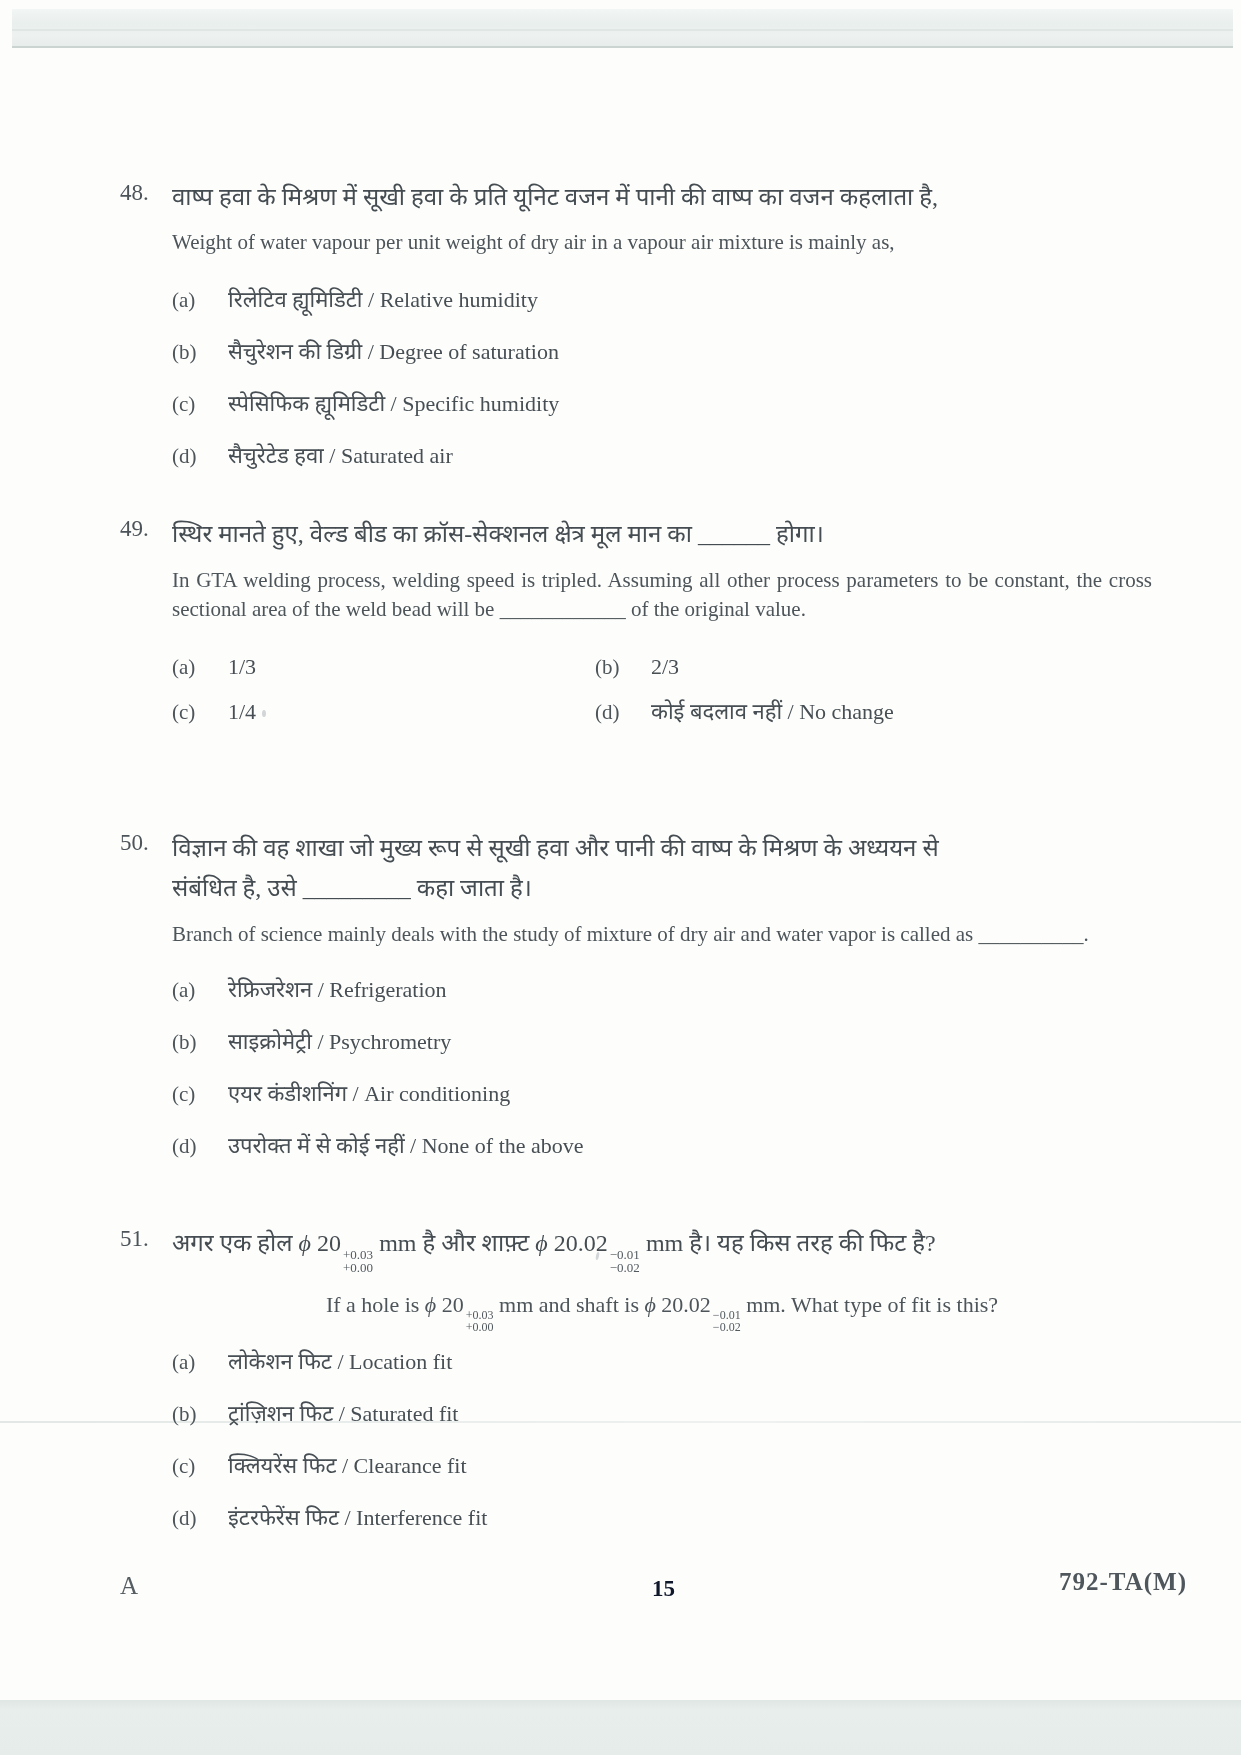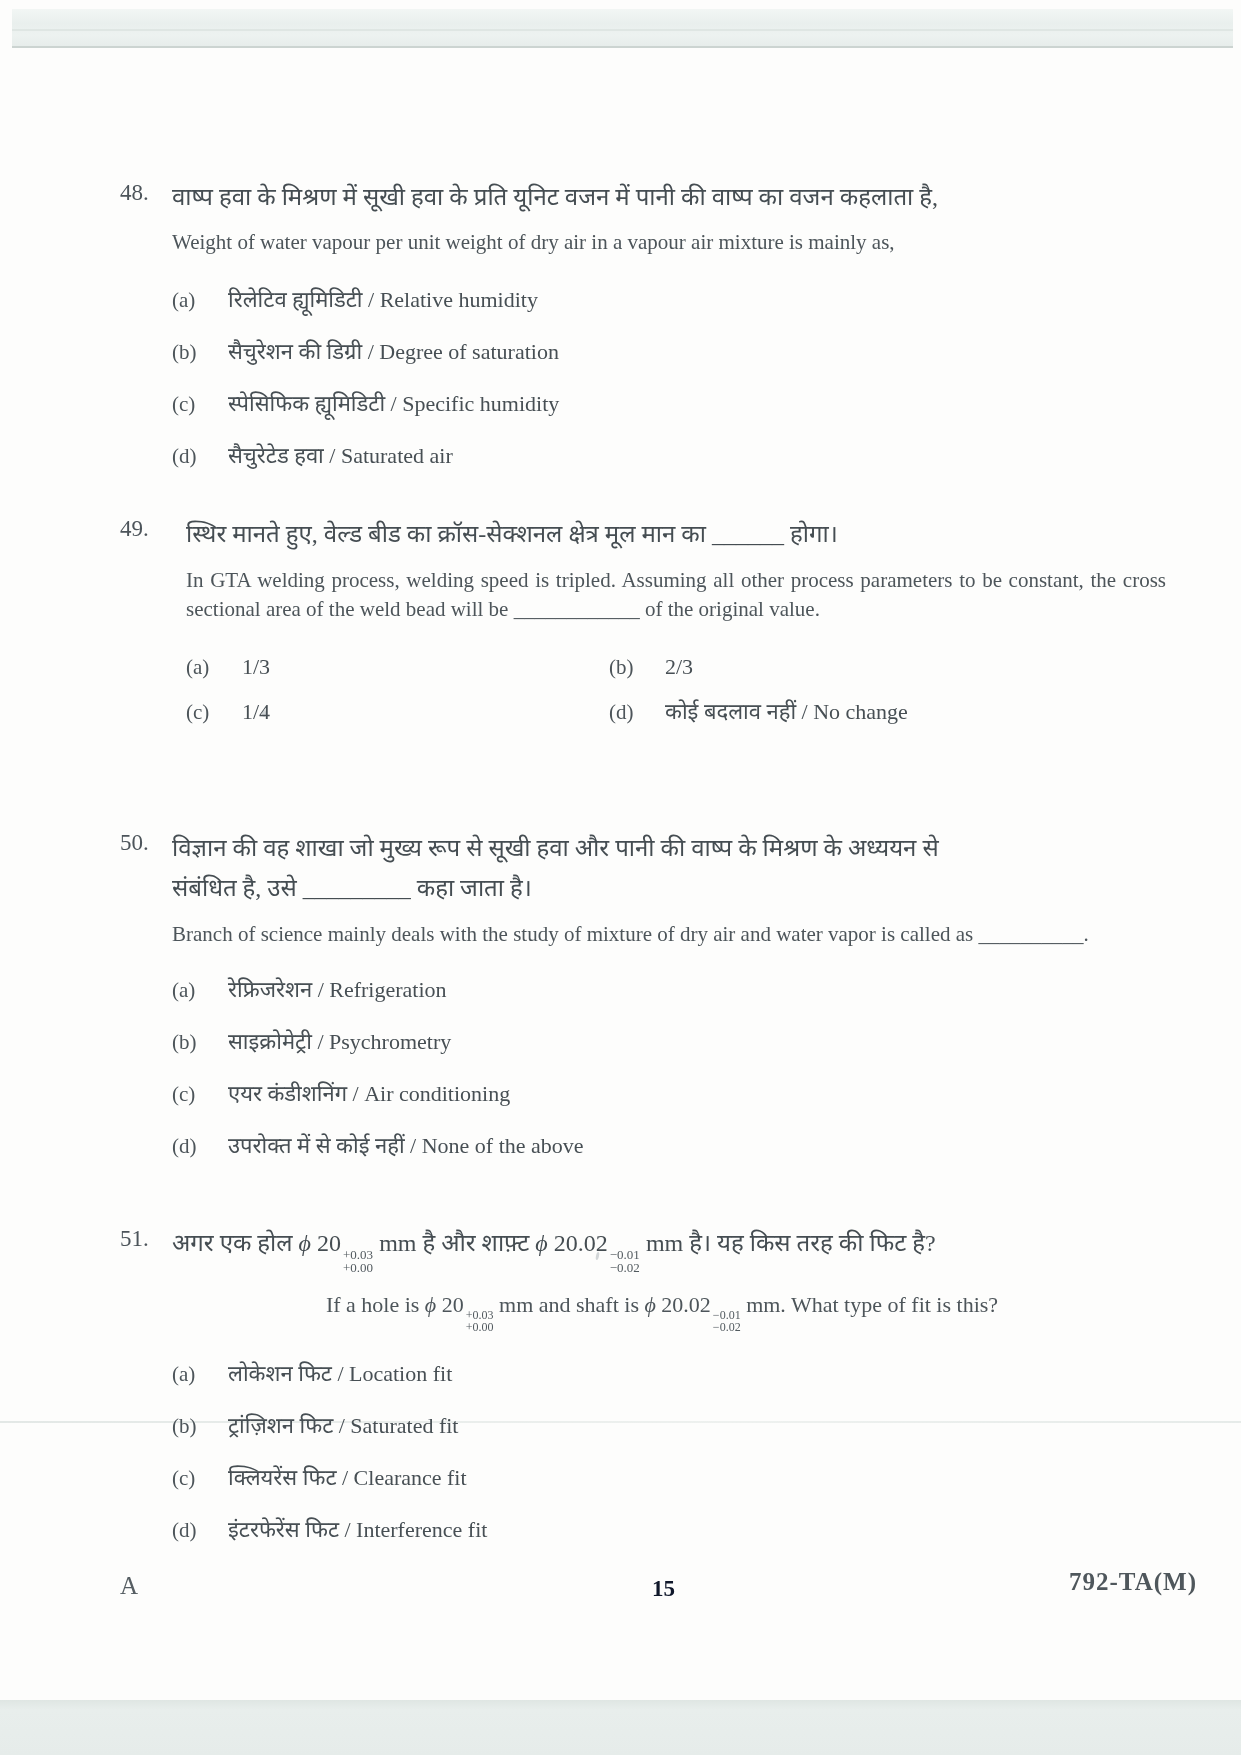--- a/index.html
+++ b/index.html
@@ -59,21 +59,21 @@
   .tolstack{
     display:inline-flex;flex-direction:column;align-items:flex-start;
     font-size:13px;line-height:13px;vertical-align:-8px;margin-left:2px;color:#525a5f;
   }
   .english .tolstack{font-size:12px;line-height:12px;vertical-align:-7px;}
 
   
   .footer{position:absolute;left:0;top:1568px;width:1241px;height:34px;}
   .footer-left{position:absolute;left:120px;top:4px;font-size:25px;color:#565e63;}
   .footer-center{position:absolute;left:652px;top:8px;font-size:23px;font-weight:bold;color:#0f172a;}
-  .footer-right{position:absolute;right:44px;top:0;font-size:25px;font-weight:bold;color:#4f575c;letter-spacing:1px;}
+  .footer-right{position:absolute;right:54px;top:0;font-size:25px;font-weight:bold;color:#4f575c;letter-spacing:1px;}
 </style>
 </head>
 <body>
 
 <div class="scan-band-top"></div>
 <div class="scan-divider"></div>
 <div class="scan-band-bottom"></div>
 <div class="speck speck-1"></div>
 <div class="speck speck-2"></div>
 
@@ -84,21 +84,21 @@
     <p class="english">Weight of water vapour per unit weight of dry air in a vapour air mixture is mainly as,</p>
     <div class="opts">
       <div class="opt"><span class="optlabel">(a)</span><span>रिलेटिव ह्यूमिडिटी / Relative humidity</span></div>
       <div class="opt"><span class="optlabel">(b)</span><span>सैचुरेशन की डिग्री / Degree of saturation</span></div>
       <div class="opt"><span class="optlabel">(c)</span><span>स्पेसिफिक ह्यूमिडिटी / Specific humidity</span></div>
       <div class="opt"><span class="optlabel">(d)</span><span>सैचुरेटेड हवा / Saturated air</span></div>
     </div>
   </div>
 </section>
 
-<section class="question" style="top:514px;padding-left:14px;">
+<section class="question" style="top:514px;">
   <div class="qnum">49.</div>
   <div class="qbody">
     <p class="hindi">स्थिर मानते हुए, वेल्ड बीड का क्रॉस-सेक्शनल क्षेत्र मूल मान का ______ होगा।</p>
     <p class="english just">In GTA welding process, welding speed is tripled. Assuming all other process parameters to be constant, the cross sectional area of the weld bead will be ____________ of the original value.</p>
     <div class="opts-grid">
       <div class="opt-cell"><span class="optlabel">(a)</span><span>1/3</span></div>
       <div class="opt-cell"><span class="optlabel">(b)</span><span>2/3</span></div>
       <div class="opt-cell"><span class="optlabel">(c)</span><span>1/4</span></div>
       <div class="opt-cell"><span class="optlabel">(d)</span><span>कोई बदलाव नहीं / No change</span></div>
     </div>
@@ -138,21 +138,21 @@
       <span class="tol"><span class="tolphi">ϕ</span> <span>20</span><span class="tolstack">
             <span>+0.03</span>
             <span>+0.00</span>
           </span></span>
       <span>mm and shaft is</span>
       <span class="tol"><span class="tolphi">ϕ</span> <span>20.02</span><span class="tolstack">
             <span>−0.01</span>
             <span>−0.02</span>
           </span></span>
       <span>mm. What type of fit is this?</span></p>
-    <div class="opts" style="margin-top:26px;">
+    <div class="opts" style="margin-top:14px;">
       <div class="opt"><span class="optlabel">(a)</span><span>लोकेशन फिट / Location fit</span></div>
       <div class="opt"><span class="optlabel">(b)</span><span>ट्रांज़िशन फिट / Saturated fit</span></div>
       <div class="opt"><span class="optlabel">(c)</span><span>क्लियरेंस फिट / Clearance fit</span></div>
       <div class="opt"><span class="optlabel">(d)</span><span>इंटरफेरेंस फिट / Interference fit</span></div>
     </div>
   </div>
 </section>
 
 <div class="footer">
   <span class="footer-left">A</span>

